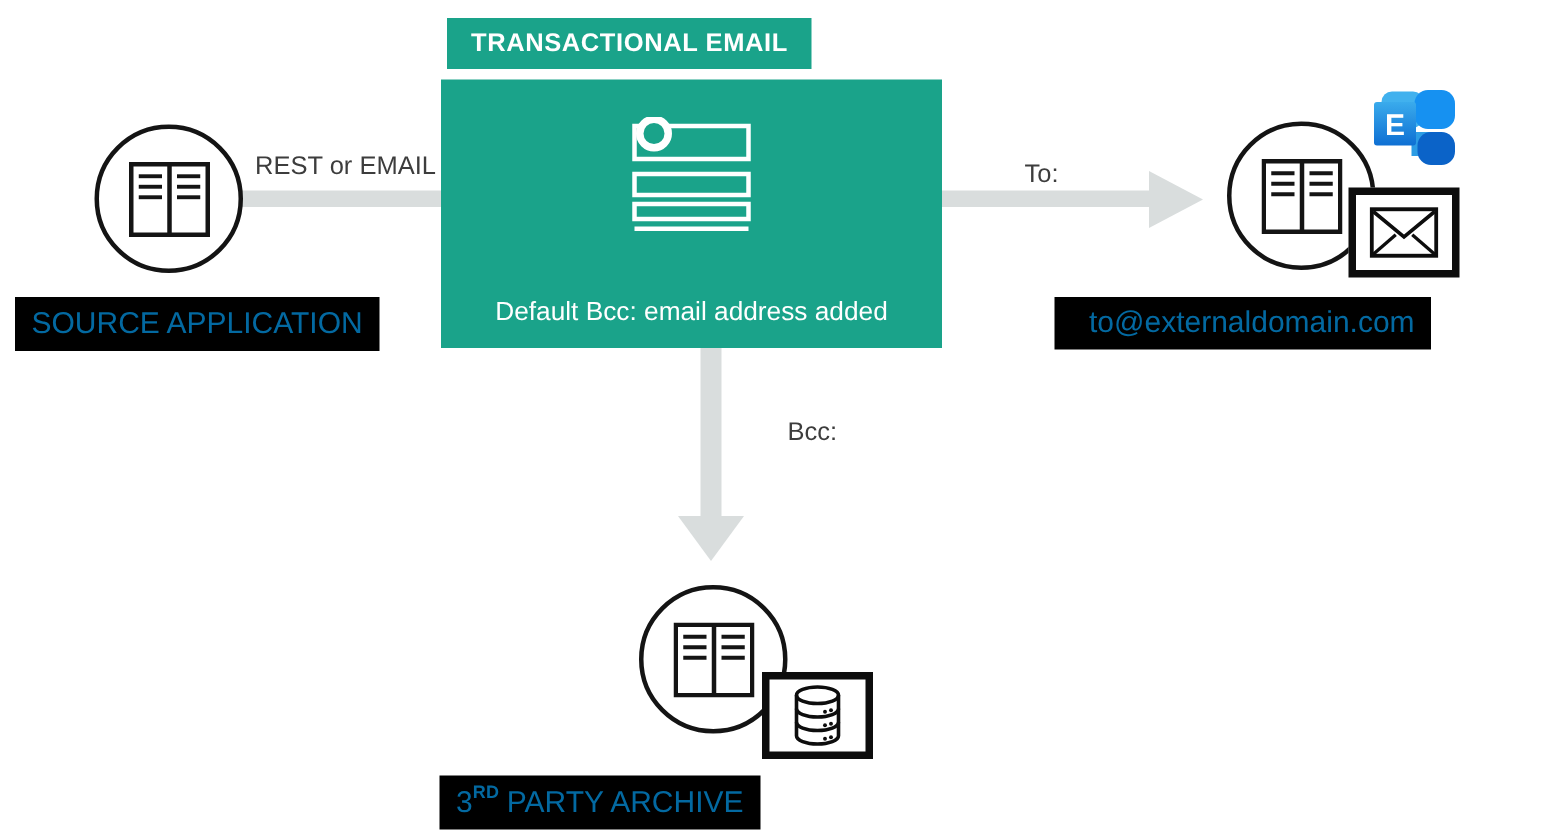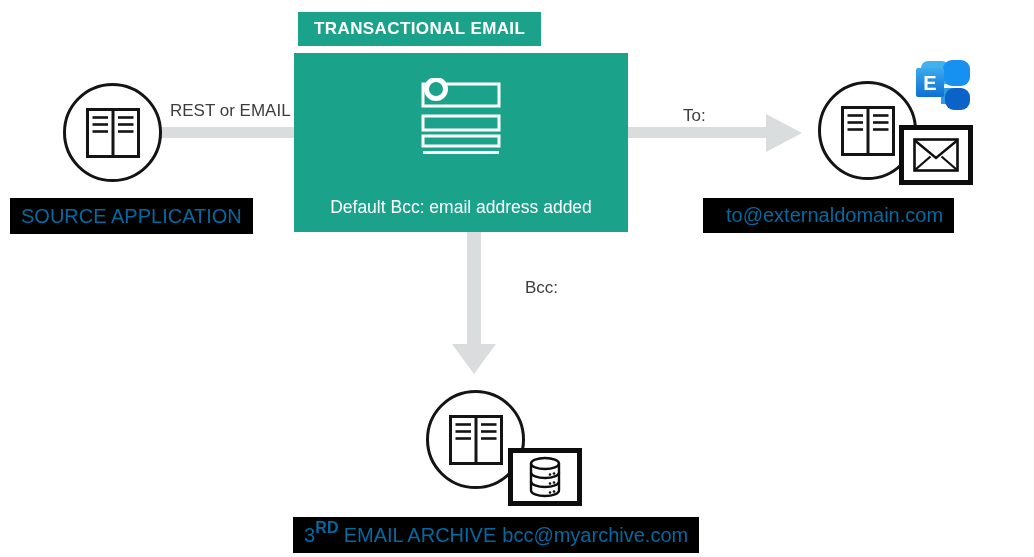--- a/index.html
+++ b/index.html
@@ -26,21 +26,21 @@
   .circle{
     position:absolute;width:99px;height:99px;border:3px solid #141414;border-radius:50%;
     background:#ffffff;box-sizing:border-box;display:flex;align-items:center;justify-content:center;
   }
   
   .black-label{
     position:absolute;height:36px;background:#000000;color:#0369a1;
     display:flex;align-items:center;padding:0 11px;font-size:20px;white-space:nowrap;
   }
   .recipients-address{margin-left:12px;}
-  .archive-ordinal{font-size:16px;position:relative;top:-7px;font-weight:bold;letter-spacing:.2px;}
+  .archive-ordinal{font-size:12px;position:relative;top:-7px;font-weight:bold;letter-spacing:.2px;}
   .archive-title{margin-left:5px;}
   .archive-address{margin-left:6px;}
   
   .shaft{position:absolute;background:#d9dddd;}
   .arrow-head-right{
     position:absolute;width:0;height:0;
     border-top:19px solid transparent;border-bottom:19px solid transparent;
     border-left:36px solid #d9dddd;
   }
   .arrow-head-down{
@@ -174,17 +174,16 @@
           <circle cx="27" cy="26.5" r="1.3"></circle>
         <circle cx="23" cy="36.5" r="1.3"></circle>
           <circle cx="27" cy="35.5" r="1.3"></circle>
       </g>
     </svg>
   </div>
 
   <div class="black-label" style="left:293px;top:517px;">
     <span>3</span>
       <span class="archive-ordinal">RD</span>
-    <span class="archive-title">EMAIL ARCHIVE</span>
-    <span class="archive-address">bcc@myarchive.com</span>
+    <span class="archive-title">PARTY ARCHIVE</span>
   </div>
 
 </div>
 
 </body></html>

